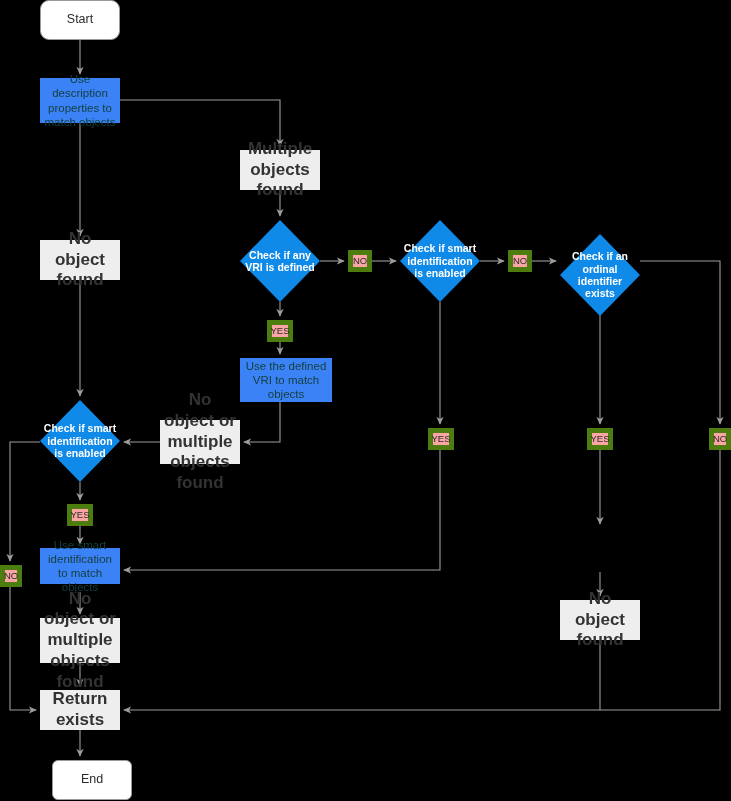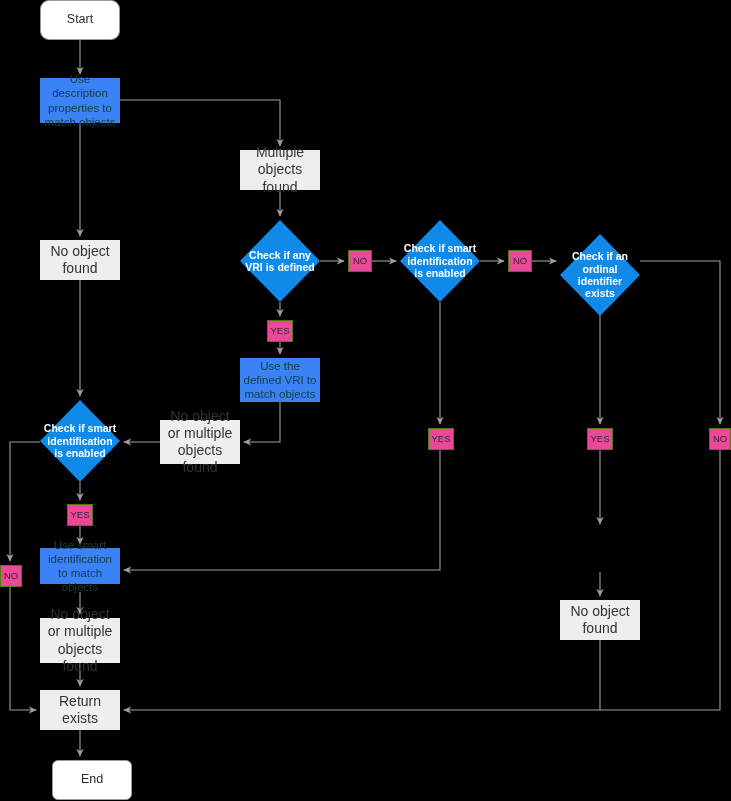--- a/index.html
+++ b/index.html
@@ -40,21 +40,22 @@
     border: 1px solid #9a9a9a;
     border-radius: 9px;
     color: #2b2b2b;
     font-size: 12.5px;
   }
   
   .n-gray {
     background: #eeeeee;
     border: none;
     color: #333333;
-    font-size: 14px;
+    font-size: 17px;
+    font-weight: bold;
   }
   
   .n-teal {
     background: #3b82f6;
     border: none;
     color: #14403f;
     font-size: 11.5px;
   }
   
   .n-dia {
@@ -71,22 +72,22 @@
     clip-path: polygon(50% 0%, 100% 50%, 50% 100%, 0% 50%);
     z-index: -1;
   }
   .n-dia span {
     position: relative;
     z-index: 1;
     line-height: 1.18;
   }
   
   .n-lbl {
-    background: #ec4899;
-    border: 1px solid #4d7c0f;
+    background: #fca5a5;
+    border: 5px solid #4d7c0f;
     color: #2b2b2b;
     font-size: 9.5px;
   }
 </style>
 </head>
 <body>
 
 <div id="canvas">
 
   <svg id="edges" viewBox="0 0 731 801" xmlns="http://www.w3.org/2000/svg">
@@ -179,21 +180,21 @@
   <div class="node n-dia" style="left:400px; top:220px; width:80px;  height:82px;">
     <i class="dshape"></i>
     <span>Check if smart identification is enabled</span>
   </div>
 
   <div class="node n-dia" style="left:560px; top:234px; width:80px;  height:82px;text-align:center;">
     <i class="dshape"></i>
     <span>Check if an ordinal identifier exists</span>
   </div>
 
-  <div class="node n-teal" style="left:240px; top:358px; width:80px;  height:44px;">
+  <div class="node n-teal" style="left:240px; top:358px; width:92px;  height:44px;">
     <span>Use the defined VRI to match objects</span>
   </div>
 
   <div class="node n-gray" style="left:160px; top:420px; width:80px;  height:44px;">
     <span>No object or multiple objects found</span>
   </div>
 
   <div class="node n-dia" style="left:40px;  top:400px; width:80px;  height:82px;">
     <i class="dshape"></i>
     <span>Check if smart identification is enabled</span>

